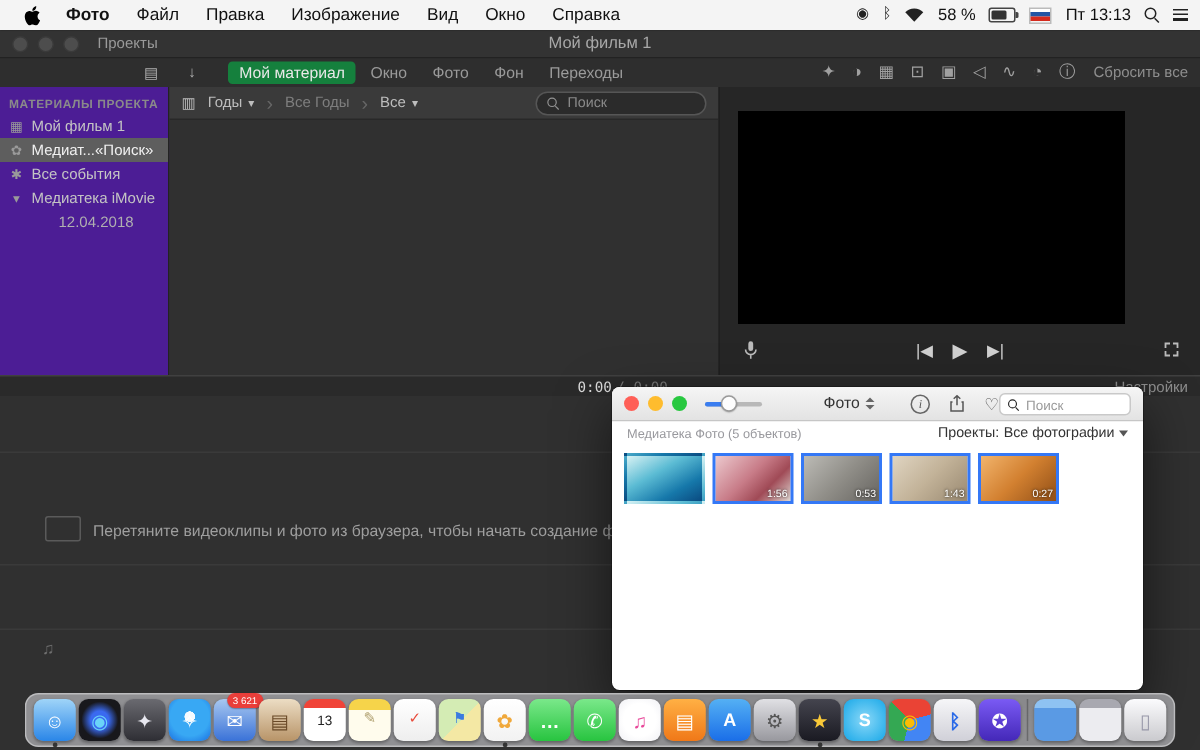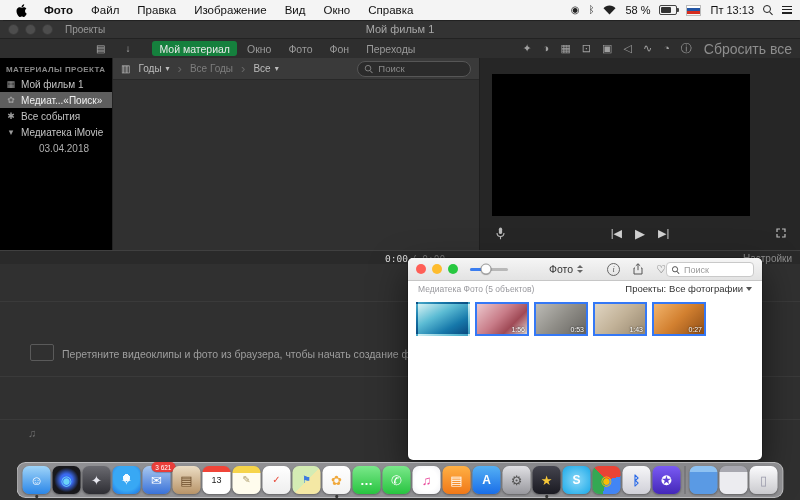--- a/index.html
+++ b/index.html
@@ -36,23 +36,23 @@
   .light{width:9px;height:9px;border-radius:50%;background:#4d4d4d;border:0.5px solid #3a3a3a;}
   .im-back{color:#9a9a9a;font-size:10px;margin-left:12px;z-index:2;}
   .im-title{position:absolute;left:0;right:0;text-align:center;color:#a8a8a8;font-size:11px;}
   .im-toolbar{position:absolute;top:19px;height:19px;left:0;right:0;background:#2e2e2e;display:flex;align-items:center;font-size:10.5px;}
   .import-icons{margin-left:96px;display:flex;gap:20px;color:#b0b0b0;font-size:10px;}
   .tabs{display:flex;margin-left:22px;gap:3px;}
   .tab{color:#9a9a9a;padding:1.5px 7px;border-radius:3px;white-space:nowrap;}
   .tab.active{background:#15803d;color:#e8e8e8;}
   .viewer-tools{margin-left:auto;display:flex;gap:11px;color:#a0a0a0;font-size:11px;align-items:center;}
   .vt{line-height:1;}
-  .reset{color:#8e8e8e;font-size:14px;margin:0 8px 0 12px;white-space:nowrap;}
+  .reset{color:#8e8e8e;font-size:10px;margin:0 8px 0 12px;white-space:nowrap;}
   .im-main{position:absolute;top:38px;left:0;right:0;height:192px;display:flex;}
-  .im-sidebar{width:112px;background:#000000;border-right:1px solid #232323;padding-top:3px;font-size:10px;color:#c4c4c4;flex:none;}
+  .im-sidebar{width:112px;background:#4c1d95;border-right:1px solid #232323;padding-top:3px;font-size:10px;color:#c4c4c4;flex:none;}
   .sb-section{color:#8a8a8a;font-size:8px;letter-spacing:.4px;padding:4px 6px 2px;font-weight:bold;}
   .sb-item{display:flex;align-items:center;gap:5px;padding:2.5px 6px;white-space:nowrap;overflow:hidden;}
   .sb-item.selected{background:#5e5e5e;color:#f0f0f0;}
   .sb-item.child{padding-left:24px;color:#b0b0b0;}
   .sb-icon{width:10px;color:#9a9a9a;font-size:9px;text-align:center;flex:none;}
   .im-browser{flex:1;background:#323232;display:flex;flex-direction:column;min-width:0;}
   .filter-bar{height:21px;background:#3a3a3a;border-bottom:1px solid #282828;display:flex;align-items:center;gap:8px;
               padding:0 8px;font-size:10px;color:#bdbdbd;}
   .chip{display:flex;gap:4px;align-items:center;white-space:nowrap;}
   .dim{color:#7e7e7e;}
@@ -257,21 +257,21 @@
               <span>Все события</span>
             </div>
 
             <div class="sb-item">
               <span class="sb-icon">▾</span>
               <span>Медиатека iMovie</span>
             </div>
 
             <div class="sb-item child">
               <span class="sb-icon"></span>
-              <span>03.04.2018</span>
+              <span>12.04.2018</span>
             </div>
           </div>
       </div>
 
       <div class="im-browser">
         <div class="filter-bar">
           <span class="chip">▥</span>
           <span class="chip">
             <span>Годы</span>
               <span style="font-size:8px;">▾</span>

